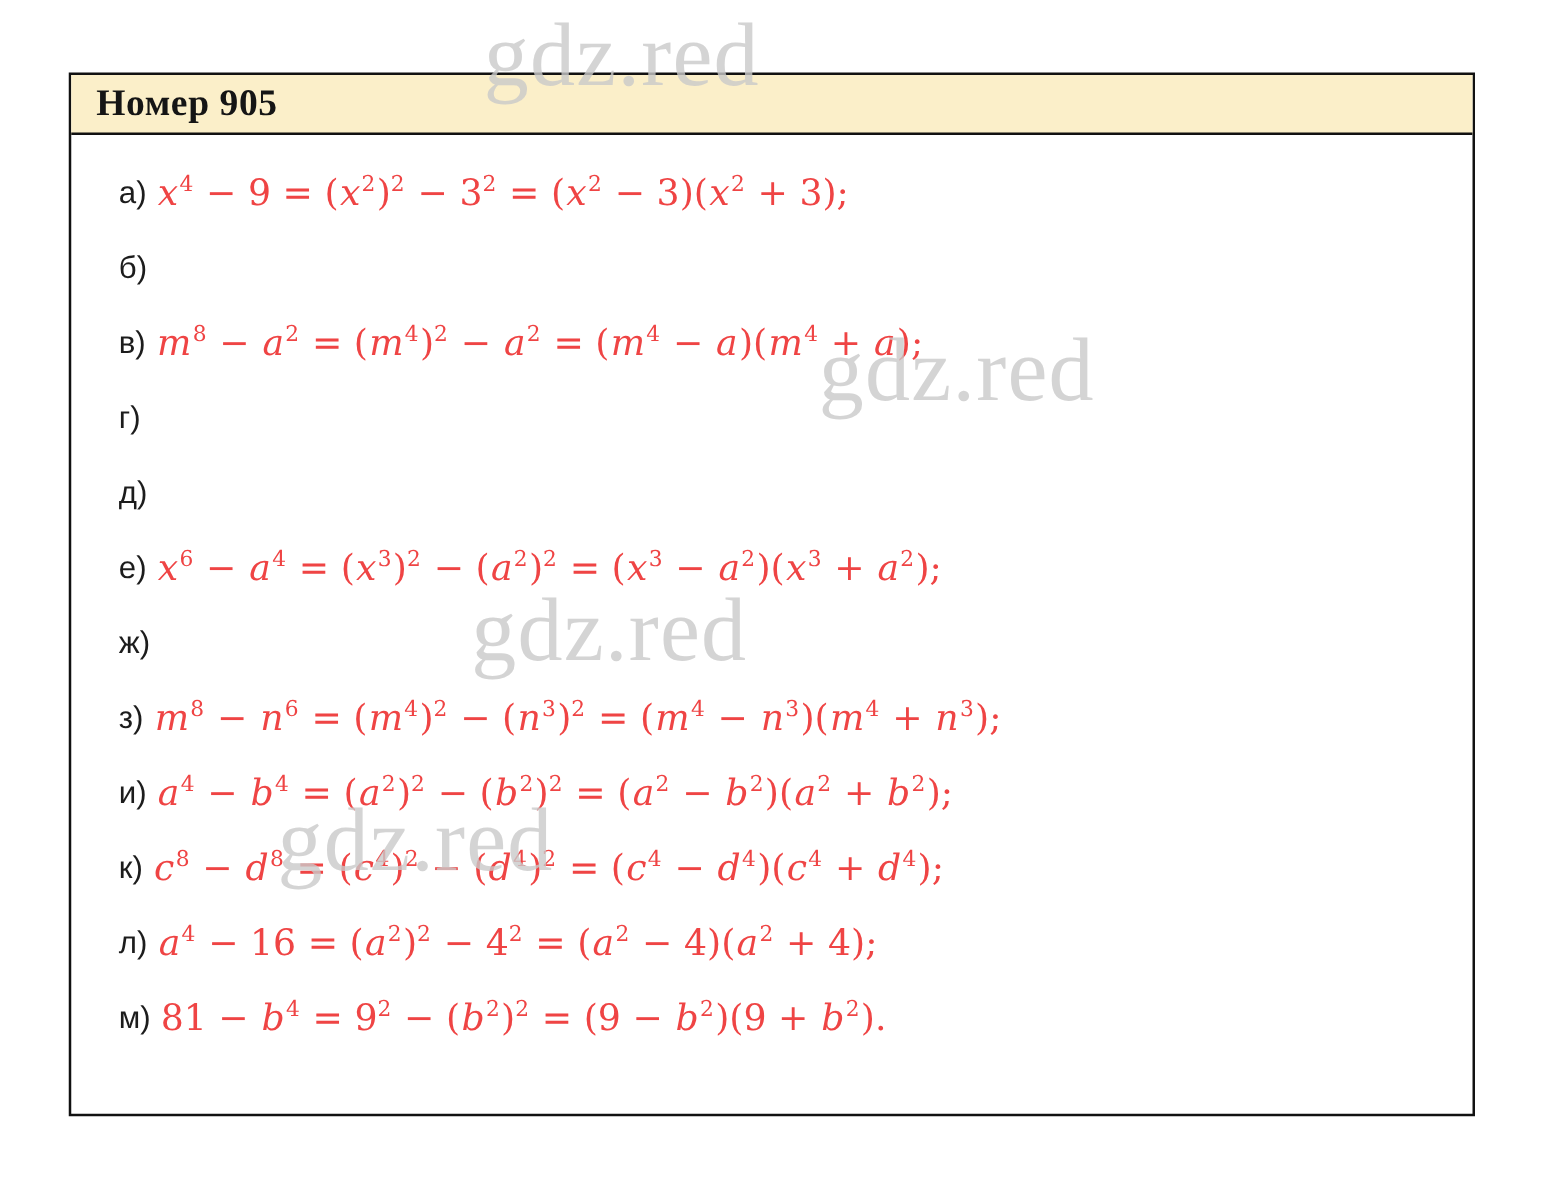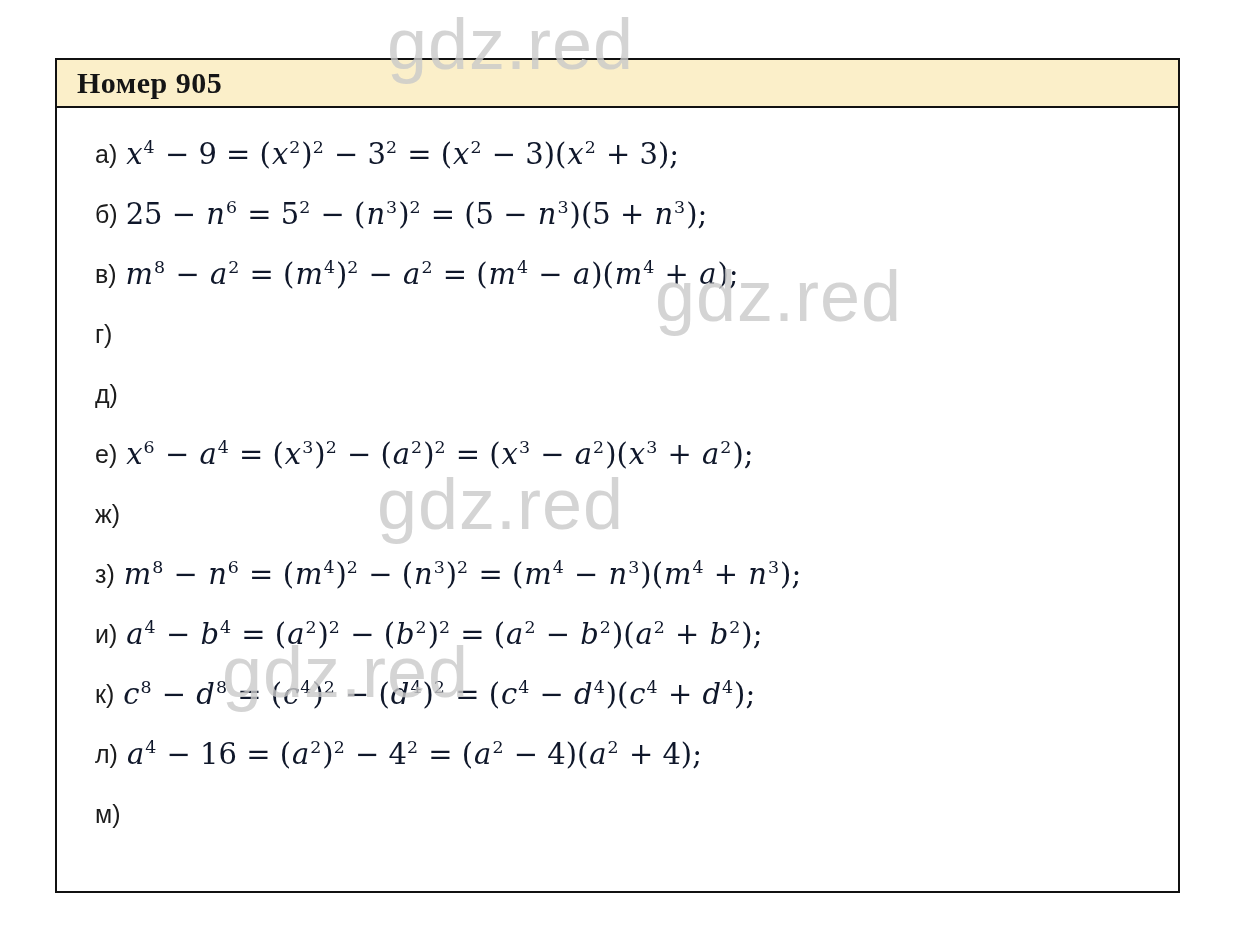--- a/index.html
+++ b/index.html
@@ -44,36 +44,36 @@
   }
   .label{
     font-family:"Liberation Sans",sans-serif;
     font-size:25px;
     color:#1c1c1c;
     margin-right:8px;
   }
   .formula{
     font-family:"DejaVu Serif","Liberation Serif",serif;
     font-size:29px;
-    color:#0f172a;
+    color:#ef4444;
   }
   .formula i{
     font-style:italic;
     padding:0 1px;
   }
   .formula sup{
     font-size:0.6em;
     vertical-align:baseline;
     position:relative;
     top:-0.65em;
     padding-right:1px;
   }
   .wm{
     position:absolute;
-    font-family:Liberation Sans, sans-serif;
+    font-family:Liberation Serif, serif;
     font-size:72px;
     line-height:1;
     color:rgba(201,201,201,0.8);
     letter-spacing:1px;
     z-index:5;
     pointer-events:none;
     user-select:none;
   }
   .wm1{left:387px;top:8px;}
   .wm2{left:655px;top:260px;}
@@ -92,21 +92,20 @@
   <div class="task-header">
     <span class="task-title">Номер 905</span>
   </div>
   <div class="solutions" id="solutions">
       <div class="line">
         <span class="label">а)</span>
         <span class="formula"><i>x</i><sup>4</sup> − 9 = (<i>x</i><sup>2</sup>)<sup>2</sup> − 3<sup>2</sup> = (<i>x</i><sup>2</sup> − 3)(<i>x</i><sup>2</sup> + 3);</span>
       </div>
       <div class="line">
         <span class="label">б)</span>
-        <span class="formula">25 − <i>n</i><sup>6</sup> = 5<sup>2</sup> − (<i>n</i><sup>3</sup>)<sup>2</sup> = (5 − <i>n</i><sup>3</sup>)(5 + <i>n</i><sup>3</sup>);</span>
       </div>
       <div class="line">
         <span class="label">в)</span>
         <span class="formula"><i>m</i><sup>8</sup> − <i>a</i><sup>2</sup> = (<i>m</i><sup>4</sup>)<sup>2</sup> − <i>a</i><sup>2</sup> = (<i>m</i><sup>4</sup> − <i>a</i>)(<i>m</i><sup>4</sup> + <i>a</i>);</span>
       </div>
       <div class="line">
         <span class="label">г)</span>
       </div>
       <div class="line">
         <span class="label">д)</span>
@@ -129,15 +128,16 @@
       <div class="line">
         <span class="label">к)</span>
         <span class="formula"><i>c</i><sup>8</sup> − <i>d</i><sup>8</sup> = (<i>c</i><sup>4</sup>)<sup>2</sup> − (<i>d</i><sup>4</sup>)<sup>2</sup> = (<i>c</i><sup>4</sup> − <i>d</i><sup>4</sup>)(<i>c</i><sup>4</sup> + <i>d</i><sup>4</sup>);</span>
       </div>
       <div class="line">
         <span class="label">л)</span>
         <span class="formula"><i>a</i><sup>4</sup> − 16 = (<i>a</i><sup>2</sup>)<sup>2</sup> − 4<sup>2</sup> = (<i>a</i><sup>2</sup> − 4)(<i>a</i><sup>2</sup> + 4);</span>
       </div>
       <div class="line">
         <span class="label">м)</span>
+        <span class="formula">81 − <i>b</i><sup>4</sup> = 9<sup>2</sup> − (<i>b</i><sup>2</sup>)<sup>2</sup> = (9 − <i>b</i><sup>2</sup>)(9 + <i>b</i><sup>2</sup>).</span>
       </div>
     </div>
 </div>
 
 </body></html>

